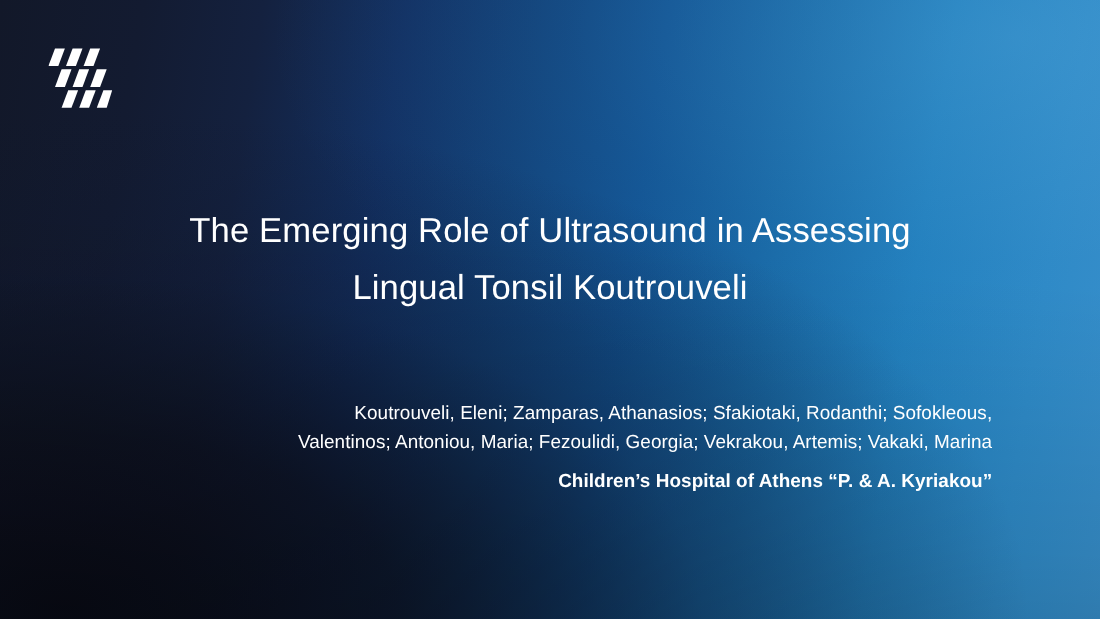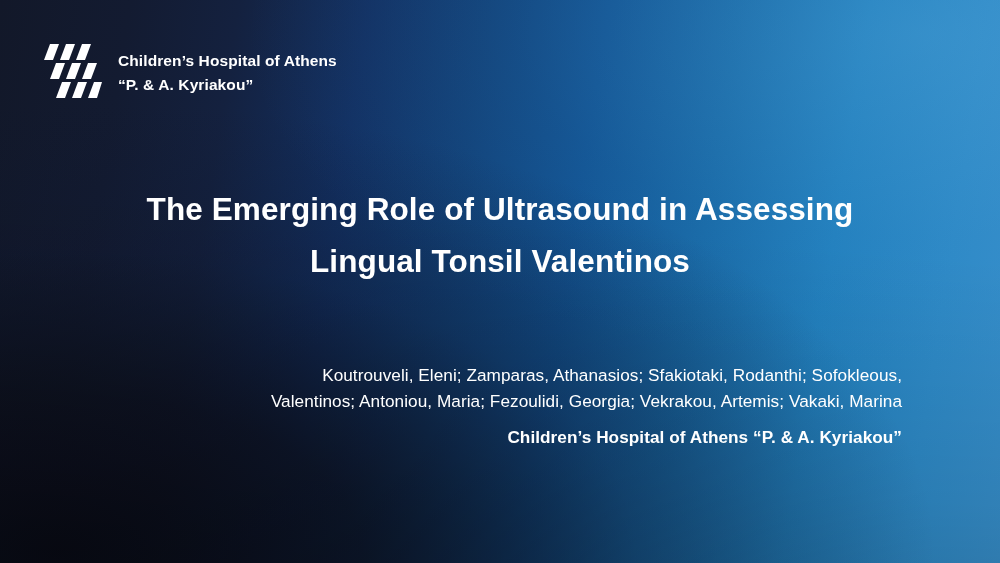--- a/index.html
+++ b/index.html
@@ -96,21 +96,21 @@
     left: 0;
     right: 0;
     top: 183px;
     text-align: center;
     z-index: 3;
     color: #ffffff;
   }
 
   .title-line {
     font-size: 31.5px;
-    font-weight: 700;
+    font-weight: 400;
     line-height: 52px;
     letter-spacing: 0.1px;
     white-space: nowrap;
   }
 
   
   .authors-block {
     position: absolute;
     left: 182px;
     top: 362px;
@@ -154,30 +154,26 @@
         <polygon points="12,21 21,21 15,37 6,37"></polygon>
         <polygon points="28,21 37,21 31,37 22,37"></polygon>
         <polygon points="44,21 53,21 47,37 38,37"></polygon>
 
         <polygon points="18,40 27,40 21,56 12,56"></polygon>
         <polygon points="34,40 43,40 37,56 28,56"></polygon>
         <polygon points="50,40 58,40 53,56 44,56"></polygon>
       </g>
     </svg>
 
-    <div class="logo-text">
-      <div class="logo-line1">Children’s Hospital of Athens</div>
-      <div class="logo-line2">“P. &amp; A. Kyriakou”</div>
-    </div>
 
   </div>
 
   <div class="title-block">
     <div class="title-line">The Emerging Role of Ultrasound in Assessing</div>
-    <div class="title-line">Lingual Tonsil Valentinos</div>
+    <div class="title-line">Lingual Tonsil Koutrouveli</div>
   </div>
 
   <div class="authors-block">
     <div class="author-line">Koutrouveli, Eleni; Zamparas, Athanasios; Sfakiotaki, Rodanthi; Sofokleous,</div>
     <div class="author-line">Valentinos; Antoniou, Maria; Fezoulidi, Georgia; Vekrakou, Artemis; Vakaki, Marina</div>
     <div class="affiliation-line">Children’s Hospital of Athens “P. &amp; A. Kyriakou”</div>
   </div>
 
 </div>
 

